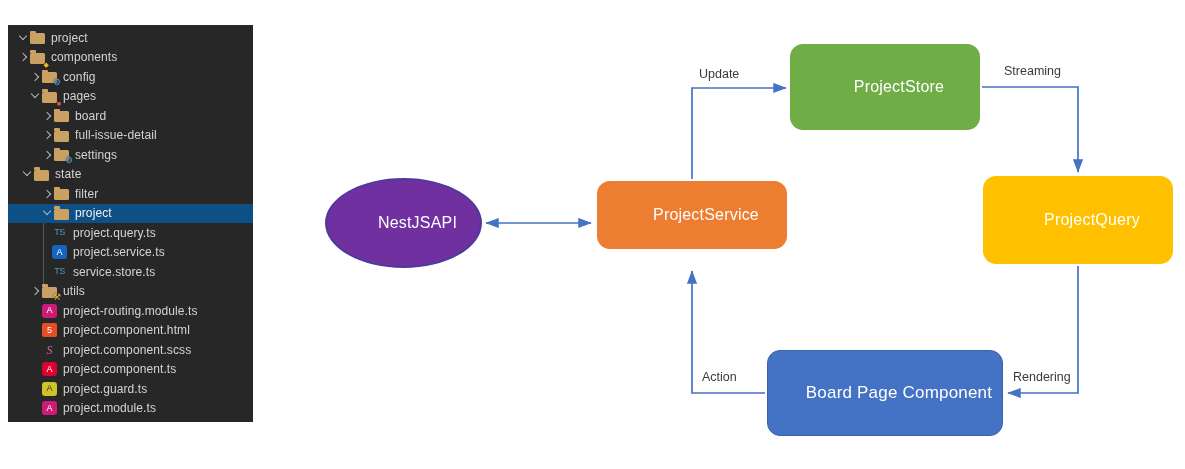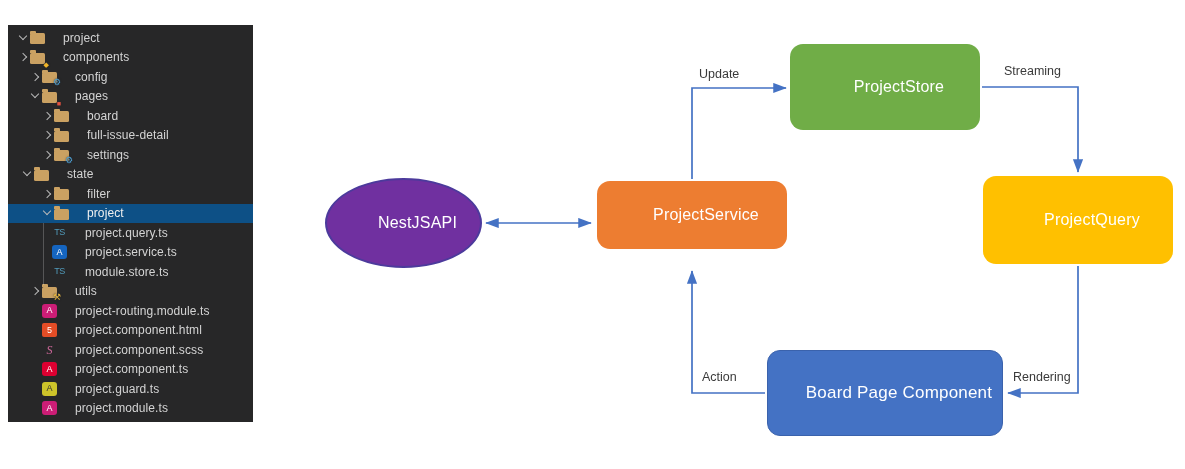--- a/index.html
+++ b/index.html
@@ -13,21 +13,21 @@
   .sidebar {
     position:absolute; left:8px; top:25px; width:245px; height:397px;
     background:#272728; color:#d4d4d4; font-size:12px; overflow:hidden;
     padding-top:3px;
   }
   .row {
     display:flex; align-items:center; height:19.5px; white-space:nowrap;
     cursor:pointer;
   }
   .row.selected { background:#0d5086; color:#f0f0f0; }
-  .rowlabel { margin-left:18px; letter-spacing:0.1px; }
+  .rowlabel { margin-left:6px; letter-spacing:0.1px; }
   .chev { width:14px; height:14px; position:relative; flex:none; }
   .chev::before {
     content:''; position:absolute; left:4px; top:4px; width:5px; height:5px;
     border-right:1.3px solid #b8b8b8; border-bottom:1.3px solid #b8b8b8;
   }
   .chev.right::before { transform:rotate(-45deg); }
   .chev.down::before  { transform:rotate(45deg); left:4px; top:2px; }
   .spacer { width:14px; flex:none; }
   .folder {
     width:15px; height:11px; background:#caa162; border-radius:1.5px;
@@ -157,21 +157,21 @@
         <div class="row" style="padding-left: 44px;">
           <span class="fi ic-ts">TS</span>
           <span class="rowlabel">project.query.ts</span>
         </div>
         <div class="row" style="padding-left: 44px;">
           <span class="fi ic-ng-service">A</span>
           <span class="rowlabel">project.service.ts</span>
         </div>
         <div class="row" style="padding-left: 44px;">
           <span class="fi ic-ts">TS</span>
-          <span class="rowlabel">module.store.ts</span>
+          <span class="rowlabel">service.store.ts</span>
         </div>
         <div class="row" style="padding-left: 20px;">
           <span class="chev right"></span>
           <span class="folder">
             <span class="badge b-tools">⚒</span>
           </span>
           <span class="rowlabel">utils</span>
         </div>
         <div class="row" style="padding-left: 20px;">
           <span class="spacer"></span>

